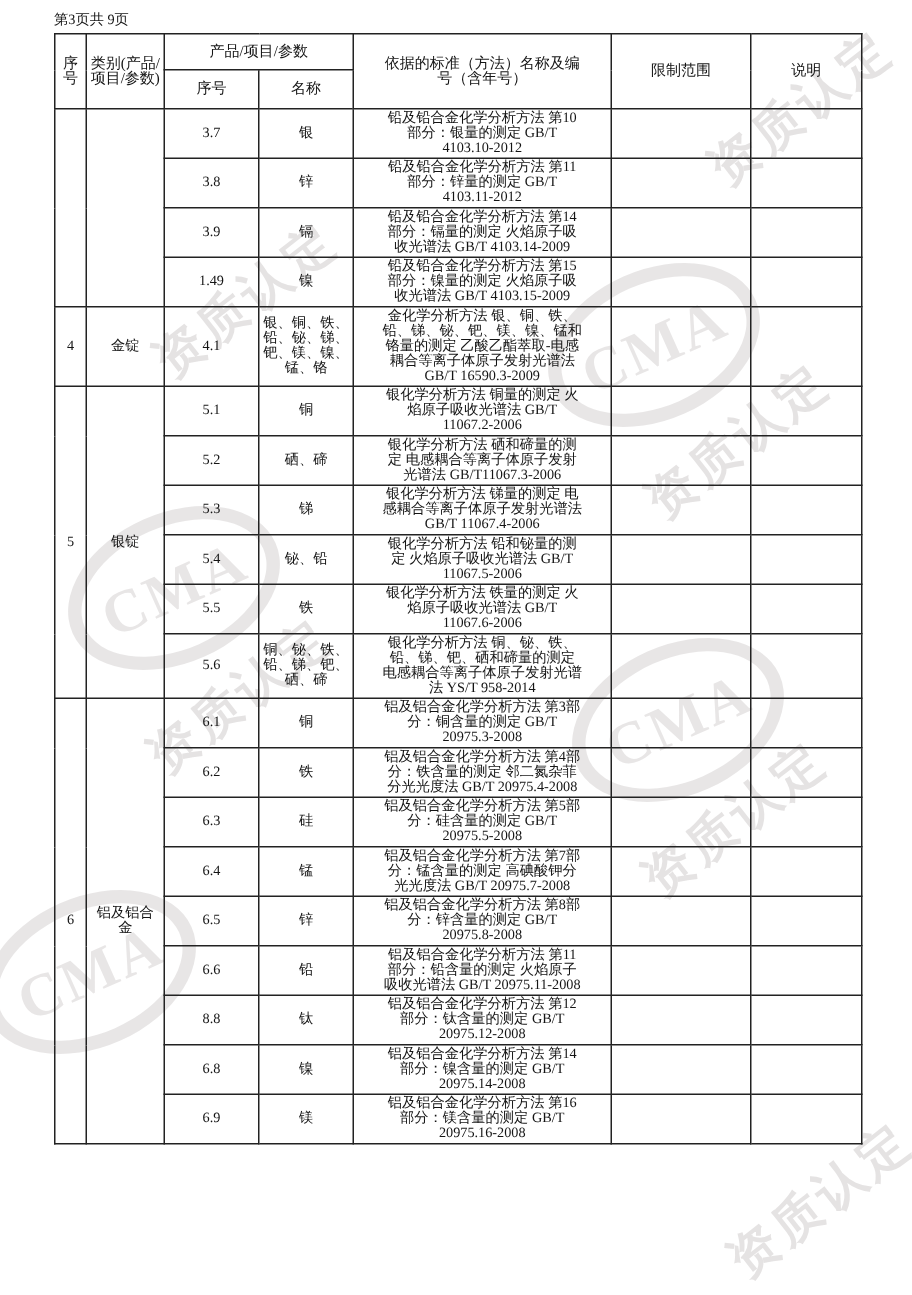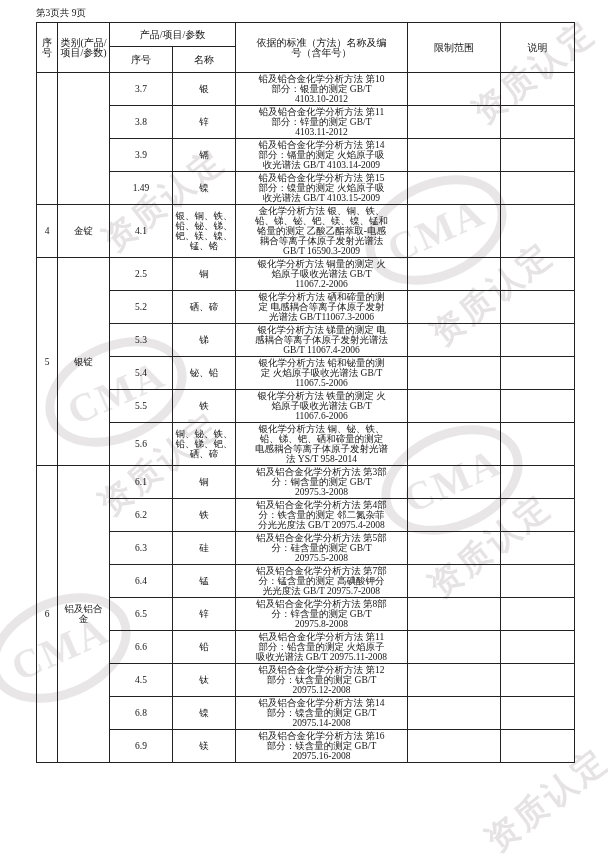--- a/index.html
+++ b/index.html
@@ -164,21 +164,21 @@
             <td class="cat-cell">金锭</td>
             <td>4.1</td>
             <td class="name-cell">银、铜、铁、铅、铋、锑、钯、镁、镍、锰、铬</td>
             <td class="std-cell">金化学分析方法 银、铜、铁、铅、锑、铋、钯、镁、镍、锰和铬量的测定 乙酸乙酯萃取-电感耦合等离子体原子发射光谱法 GB/T 16590.3-2009</td>
             <td></td>
             <td></td>
           </tr>
           <tr>
             <td rowspan="6">5</td>
             <td rowspan="6" class="cat-cell">银锭</td>
-            <td>2.5</td>
+            <td>5.1</td>
             <td class="name-cell">铜</td>
             <td class="std-cell">银化学分析方法 铜量的测定 火焰原子吸收光谱法 GB/T 11067.2-2006</td>
             <td></td>
             <td></td>
           </tr>
           <tr>
             <td>5.2</td>
             <td class="name-cell">硒、碲</td>
             <td class="std-cell">银化学分析方法 硒和碲量的测定 电感耦合等离子体原子发射光谱法 GB/T11067.3-2006</td>
             <td></td>
@@ -250,21 +250,21 @@
             <td></td>
           </tr>
           <tr>
             <td>6.6</td>
             <td class="name-cell">铅</td>
             <td class="std-cell">铝及铝合金化学分析方法 第11部分：铅含量的测定 火焰原子吸收光谱法 GB/T 20975.11-2008</td>
             <td></td>
             <td></td>
           </tr>
           <tr>
-            <td>4.5</td>
+            <td>8.8</td>
             <td class="name-cell">钛</td>
             <td class="std-cell">铝及铝合金化学分析方法 第12部分：钛含量的测定 GB/T 20975.12-2008</td>
             <td></td>
             <td></td>
           </tr>
           <tr>
             <td>6.8</td>
             <td class="name-cell">镍</td>
             <td class="std-cell">铝及铝合金化学分析方法 第14部分：镍含量的测定 GB/T 20975.14-2008</td>
             <td></td>

